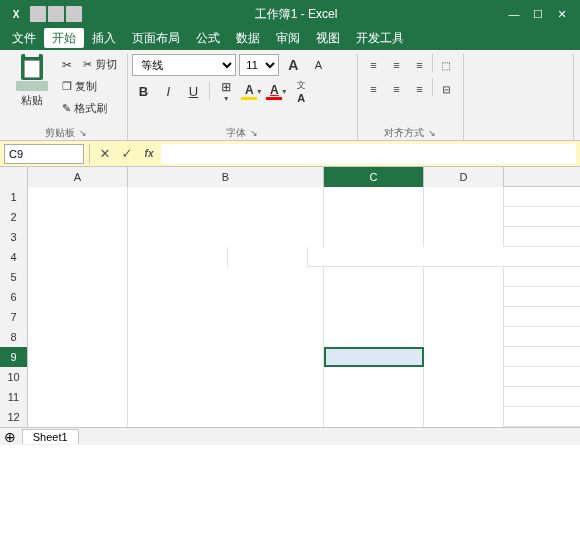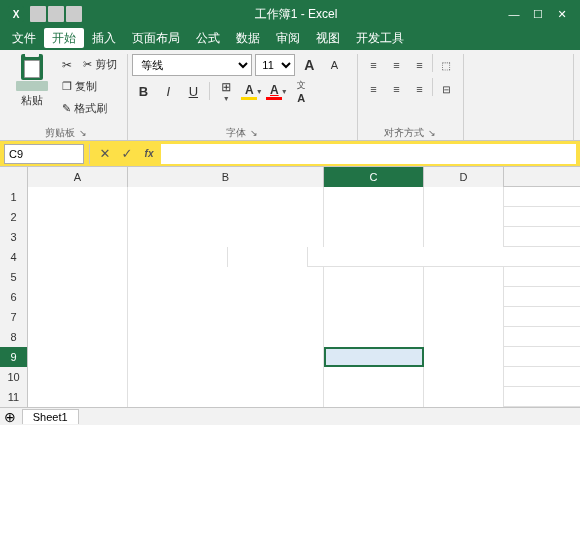--- a/index.html
+++ b/index.html
@@ -144,21 +144,21 @@
       gap: 3px;
       margin-bottom: 2px;
     }
     .ribbon-row2 {
       display: flex;
       align-items: center;
       gap: 3px;
     }
 
     .font-select {
-      width: 120px;
+      width: 104px;
       height: 22px;
       border: 1px solid #ababab;
       background: white;
       font-size: 11px;
       padding: 0 4px;
       cursor: pointer;
     }
     .size-select {
       width: 40px;
       height: 22px;
@@ -186,21 +186,21 @@
 
     
     .align-group { min-width: 100px; }
 
     
     .formula-bar {
       display: flex;
       align-items: center;
       height: 26px;
       border-bottom: 1px solid #c6c6c6;
-      background: #fde047;
+      background: #fef9c3;
       padding: 0 4px;
       gap: 2px;
     }
     .name-box {
       width: 80px;
       height: 20px;
       border: 1px solid #ababab;
       font-size: 11px;
       padding: 0 4px;
       background: white;
@@ -612,19 +612,26 @@
     </div>
 
     <div class="grid-row">
       <div class="row-num">11</div>
       <div class="cell cell-a"></div>
       <div class="cell cell-b"></div>
       <div class="cell cell-c"></div>
       <div class="cell cell-d"></div>
     </div>
 
+    <div class="grid-row">
+      <div class="row-num">12</div>
+      <div class="cell cell-a"></div>
+      <div class="cell cell-b"></div>
+      <div class="cell cell-c"></div>
+      <div class="cell cell-d"></div>
+    </div>
   </div>
 </div>
 
 <div class="sheet-tabs">
   <span style="font-size:14px;margin-right:6px;cursor:pointer;">⊕</span>
   <div class="sheet-tab">Sheet1</div>
 </div>
 
 </body></html>

